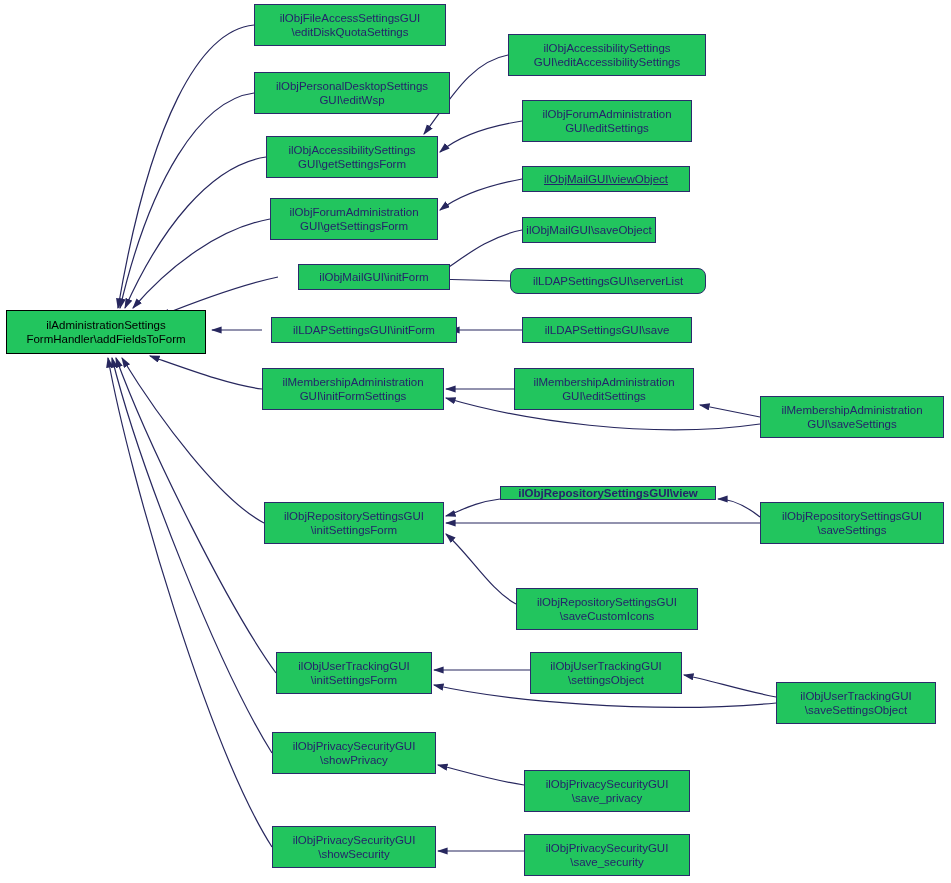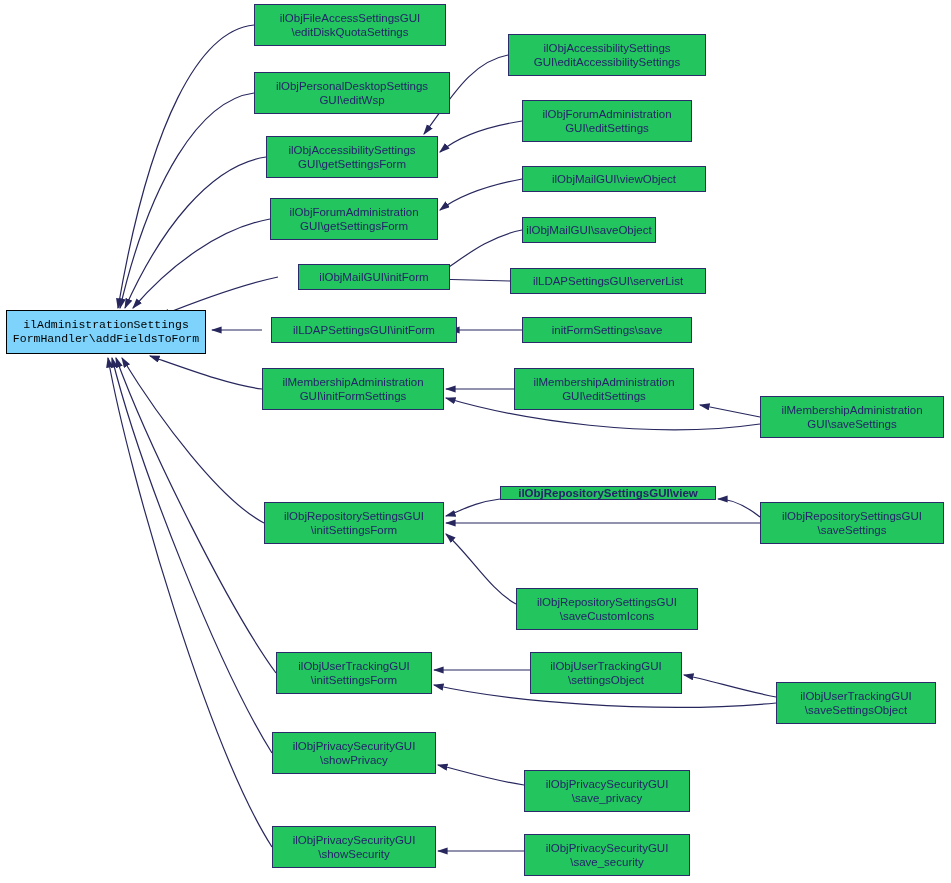--- a/index.html
+++ b/index.html
@@ -32,24 +32,23 @@
     font-size: 11.5px;
     line-height: 14px;
     display: flex;
     align-items: center;
     justify-content: center;
     text-align: center;
     white-space: pre-line;
     z-index: 2;
   }
   .node.root {
-    background: #7dd3fc;
+    background: #22c55e;
     color: #000000;
     border-color: #000000;
-    font-family: Liberation Mono, monospace;
   }
   .node .label {
     display: block;
     padding: 0 3px;
   }
 </style>
 </head>
 <body>
 
 <div id="canvas">
@@ -111,24 +110,24 @@
       <div class="node" style="left: 276px; top: 652px; width: 156px; height: 42px;"><span class="label">ilObjUserTrackingGUI
 \initSettingsForm</span></div>
       <div class="node" style="left: 272px; top: 732px; width: 164px; height: 42px;"><span class="label">ilObjPrivacySecurityGUI
 \showPrivacy</span></div>
       <div class="node" style="left: 272px; top: 826px; width: 164px; height: 42px;"><span class="label">ilObjPrivacySecurityGUI
 \showSecurity</span></div>
       <div class="node" style="left: 508px; top: 34px; width: 198px; height: 42px;"><span class="label">ilObjAccessibilitySettings
 GUI\editAccessibilitySettings</span></div>
       <div class="node" style="left: 522px; top: 100px; width: 170px; height: 42px;"><span class="label">ilObjForumAdministration
 GUI\editSettings</span></div>
-      <div class="node" style="left: 522px; top: 166px; width: 184px; height: 26px;"><span class="label">ilObjMailGUI\viewObject</span></div>
+      <div class="node" style="left: 522px; top: 166px; width: 168px; height: 26px; text-decoration: underline;"><span class="label">ilObjMailGUI\viewObject</span></div>
       <div class="node" style="left: 522px; top: 217px; width: 134px; height: 26px;"><span class="label">ilObjMailGUI\saveObject</span></div>
-      <div class="node" style="left: 510px; top: 268px; width: 196px; height: 26px;"><span class="label">ilLDAPSettingsGUI\serverList</span></div>
-      <div class="node" style="left: 522px; top: 317px; width: 170px; height: 26px;"><span class="label">initFormSettings\save</span></div>
+      <div class="node" style="left: 510px; top: 268px; width: 196px; height: 26px; border-radius: 8px;"><span class="label">ilLDAPSettingsGUI\serverList</span></div>
+      <div class="node" style="left: 522px; top: 317px; width: 170px; height: 26px;"><span class="label">ilLDAPSettingsGUI\save</span></div>
       <div class="node" style="left: 514px; top: 368px; width: 180px; height: 42px;"><span class="label">ilMembershipAdministration
 GUI\editSettings</span></div>
       <div class="node" style="left: 760px; top: 396px; width: 184px; height: 42px;"><span class="label">ilMembershipAdministration
 GUI\saveSettings</span></div>
       <div class="node" style="left: 500px; top: 486px; width: 216px; height: 14px; font-weight: bold;"><span class="label">ilObjRepositorySettingsGUI\view</span></div>
       <div class="node" style="left: 760px; top: 502px; width: 184px; height: 42px;"><span class="label">ilObjRepositorySettingsGUI
 \saveSettings</span></div>
       <div class="node" style="left: 516px; top: 588px; width: 182px; height: 42px;"><span class="label">ilObjRepositorySettingsGUI
 \saveCustomIcons</span></div>
       <div class="node" style="left: 530px; top: 652px; width: 152px; height: 42px;"><span class="label">ilObjUserTrackingGUI

